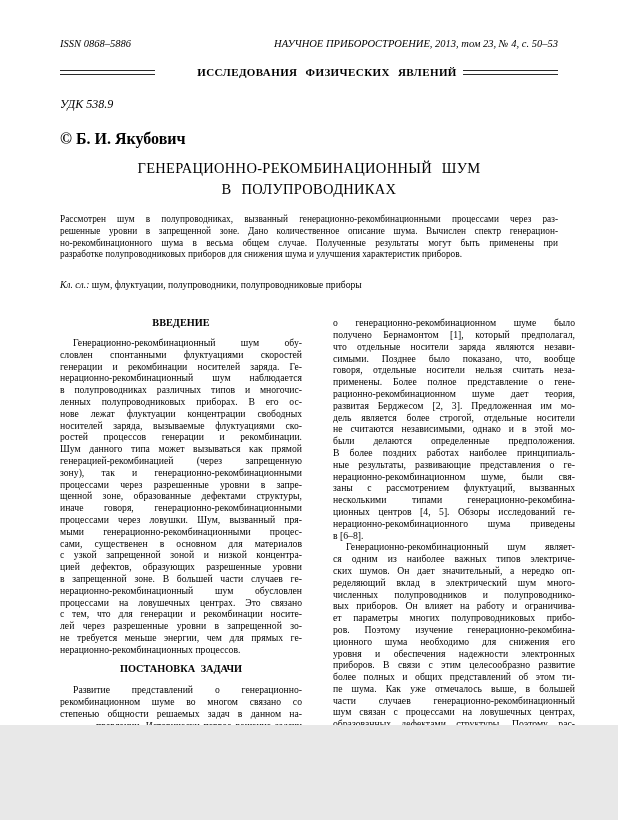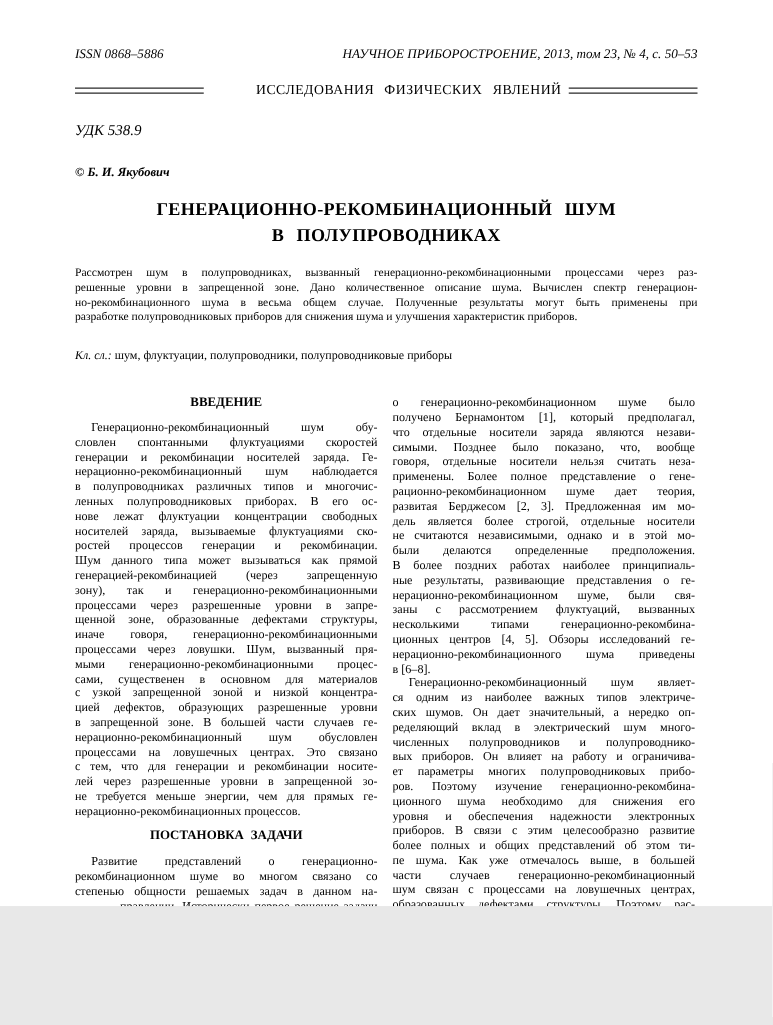--- a/index.html
+++ b/index.html
@@ -33,47 +33,46 @@
     margin-top: 16px;
     gap: 6px;
   }
   .banner .rule {
     flex: 1 1 0;
     height: 3px;
     border-top: 1px solid #2a2a2a;
     border-bottom: 1px solid #2a2a2a;
   }
   .banner .banner-text {
-    font-weight: normal;
+    font-weight: bold;
     font-size: 11px;
     letter-spacing: 0.4px;
     word-spacing: 5px;
     white-space: nowrap;
     margin-left: 36px;
   }
 
   .udk {
     margin-top: 20px;
     font-style: italic;
     font-size: 12px;
     line-height: 12px;
   }
 
   .author {
     margin-top: 22px;
     font-weight: bold;
-    font-size: 10px;
+    font-size: 16px;
     line-height: 13px;
-    font-style: italic;
   }
 
   .title {
     margin-top: 13px;
     text-align: center;
-    font-weight: bold;
+    font-weight: normal;
     font-size: 14.5px;
     line-height: 21px;
     letter-spacing: 0.3px;
     word-spacing: 6px;
   }
 
   .abstract {
     margin-top: 13px;
     font-size: 9.3px;
     line-height: 13px;
@@ -82,21 +81,21 @@
   .keywords {
     margin-top: 19px;
     font-size: 9.6px;
     line-height: 12px;
   }
   .keywords .kw-label { font-style: italic; }
 
   
   .columns {
     display: flex;
-    gap: 12px;
+    gap: 31px;
     margin-top: 26px;
   }
   .col {
     width: 242px;
     flex: 0 0 242px;
     font-size: 9.7px;
     line-height: 11.8px;
   }
   .col-heading {
     text-align: center;

